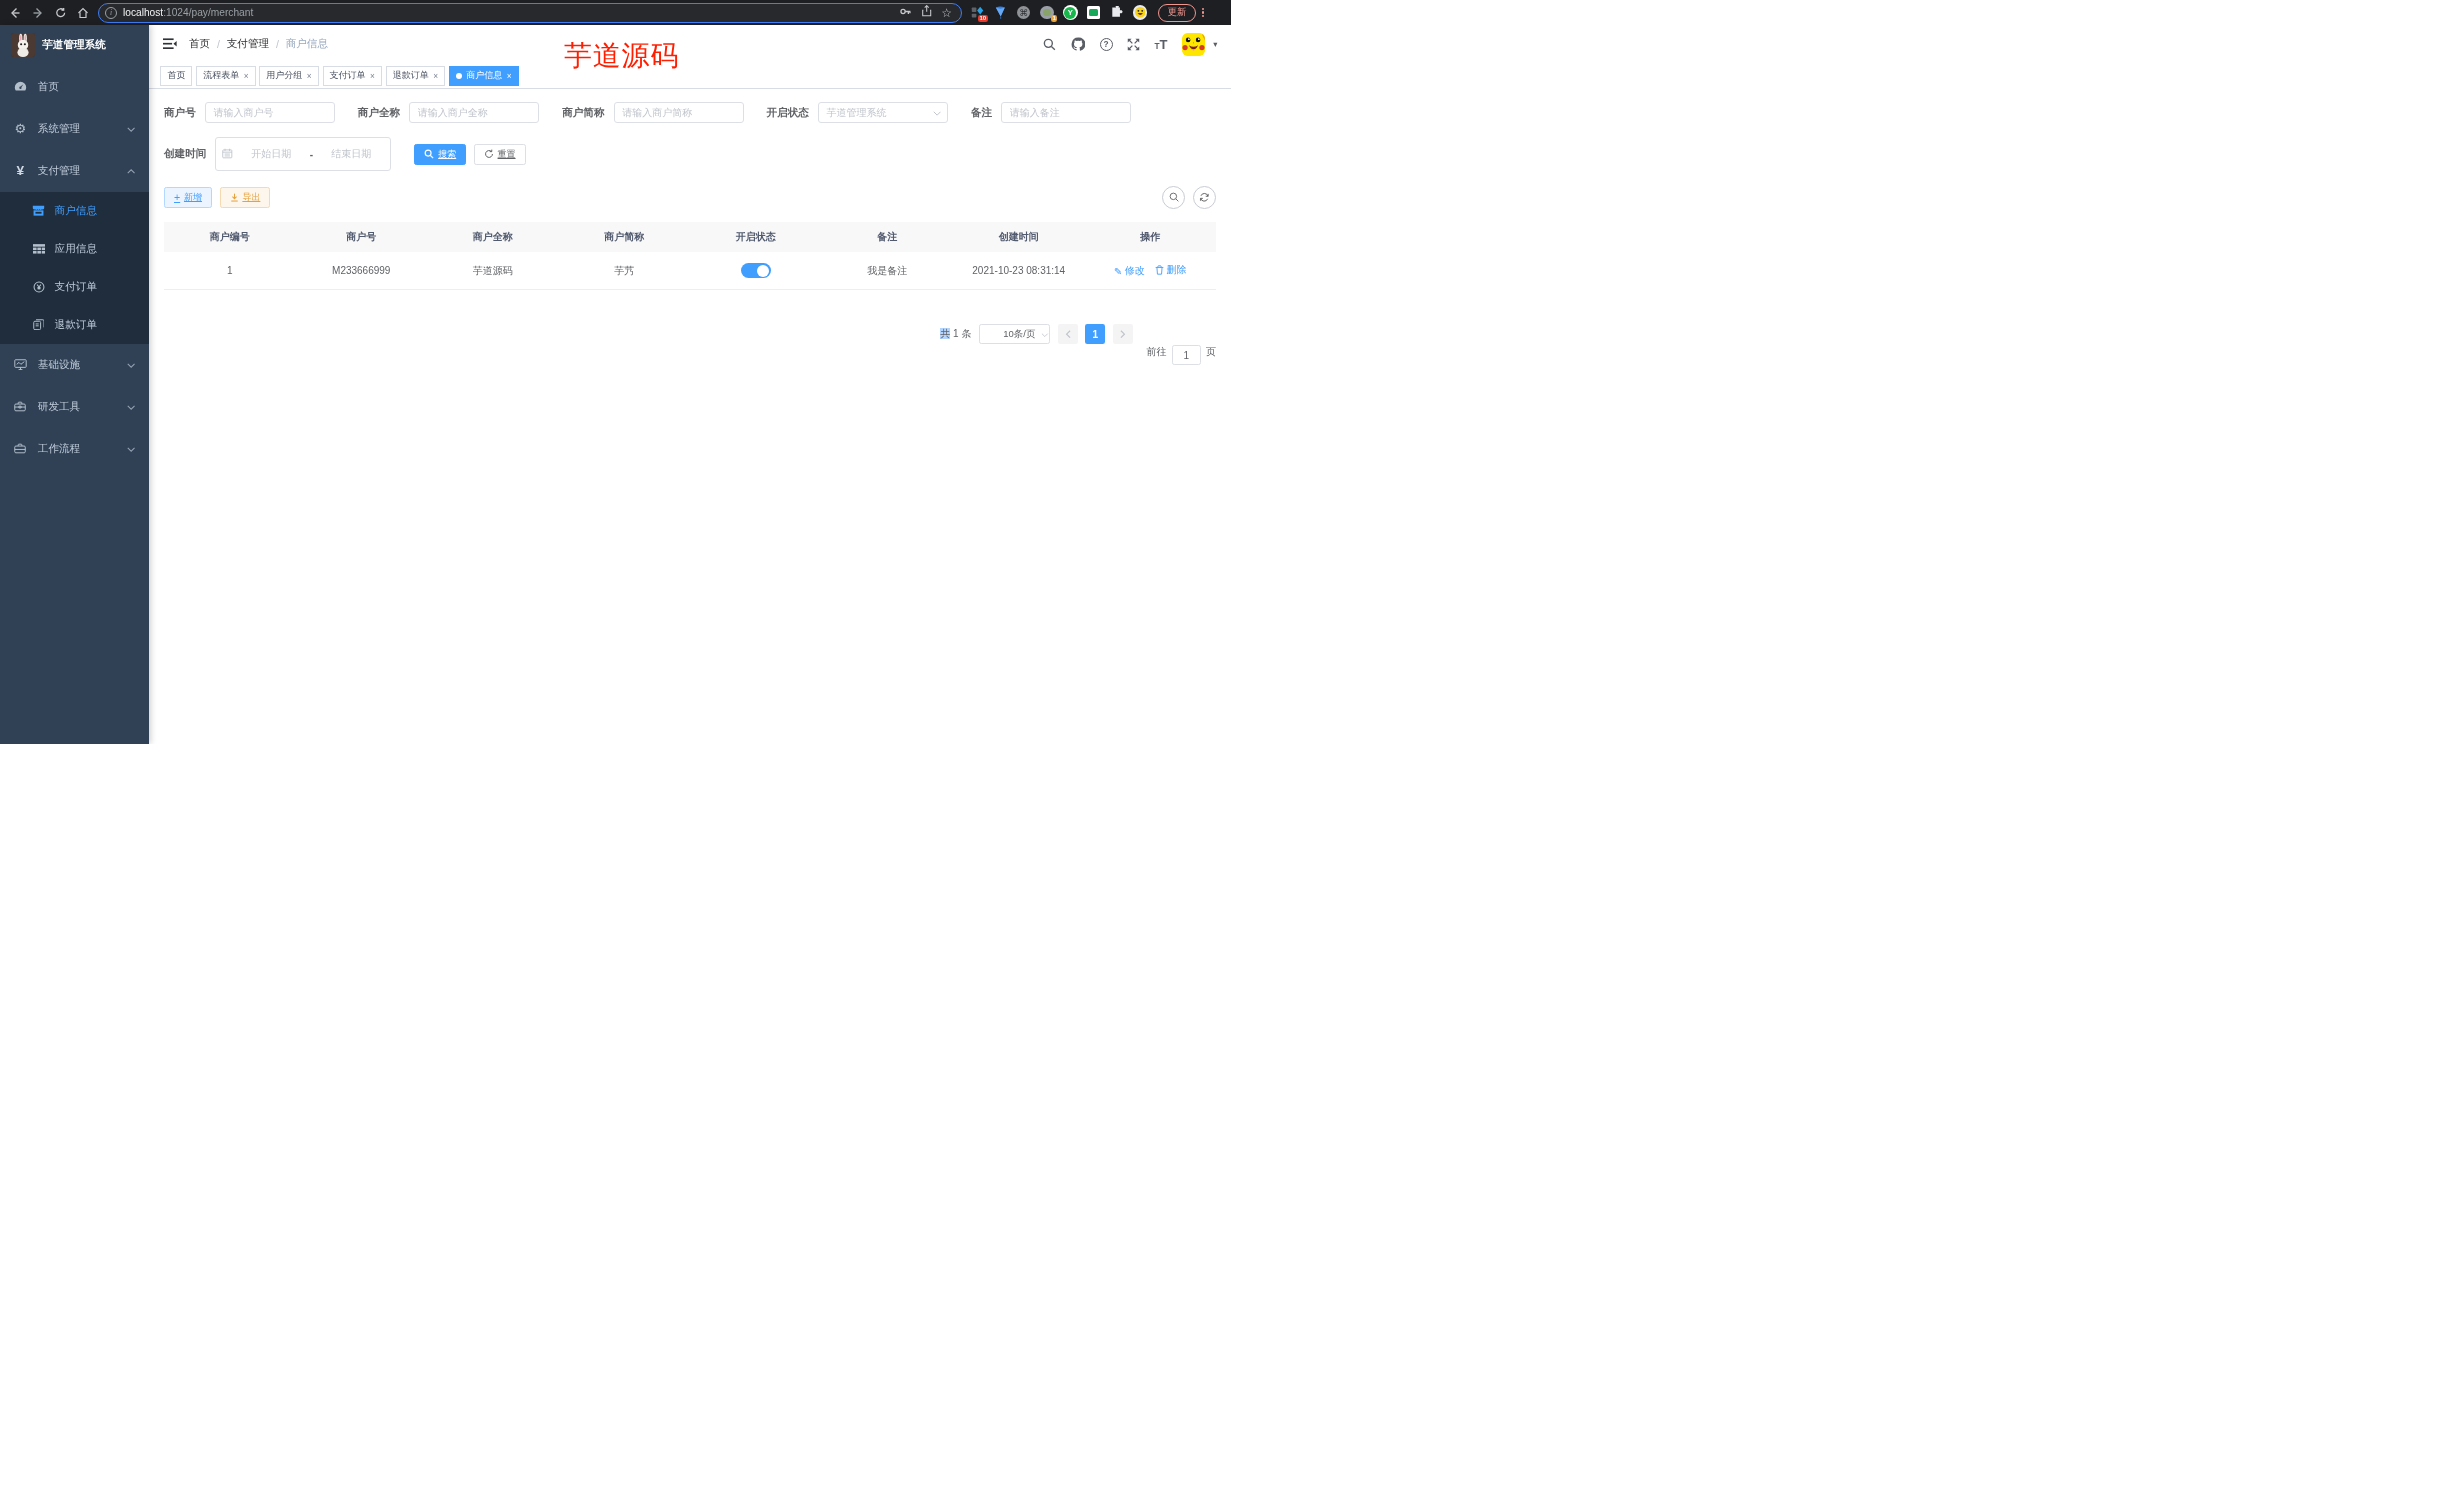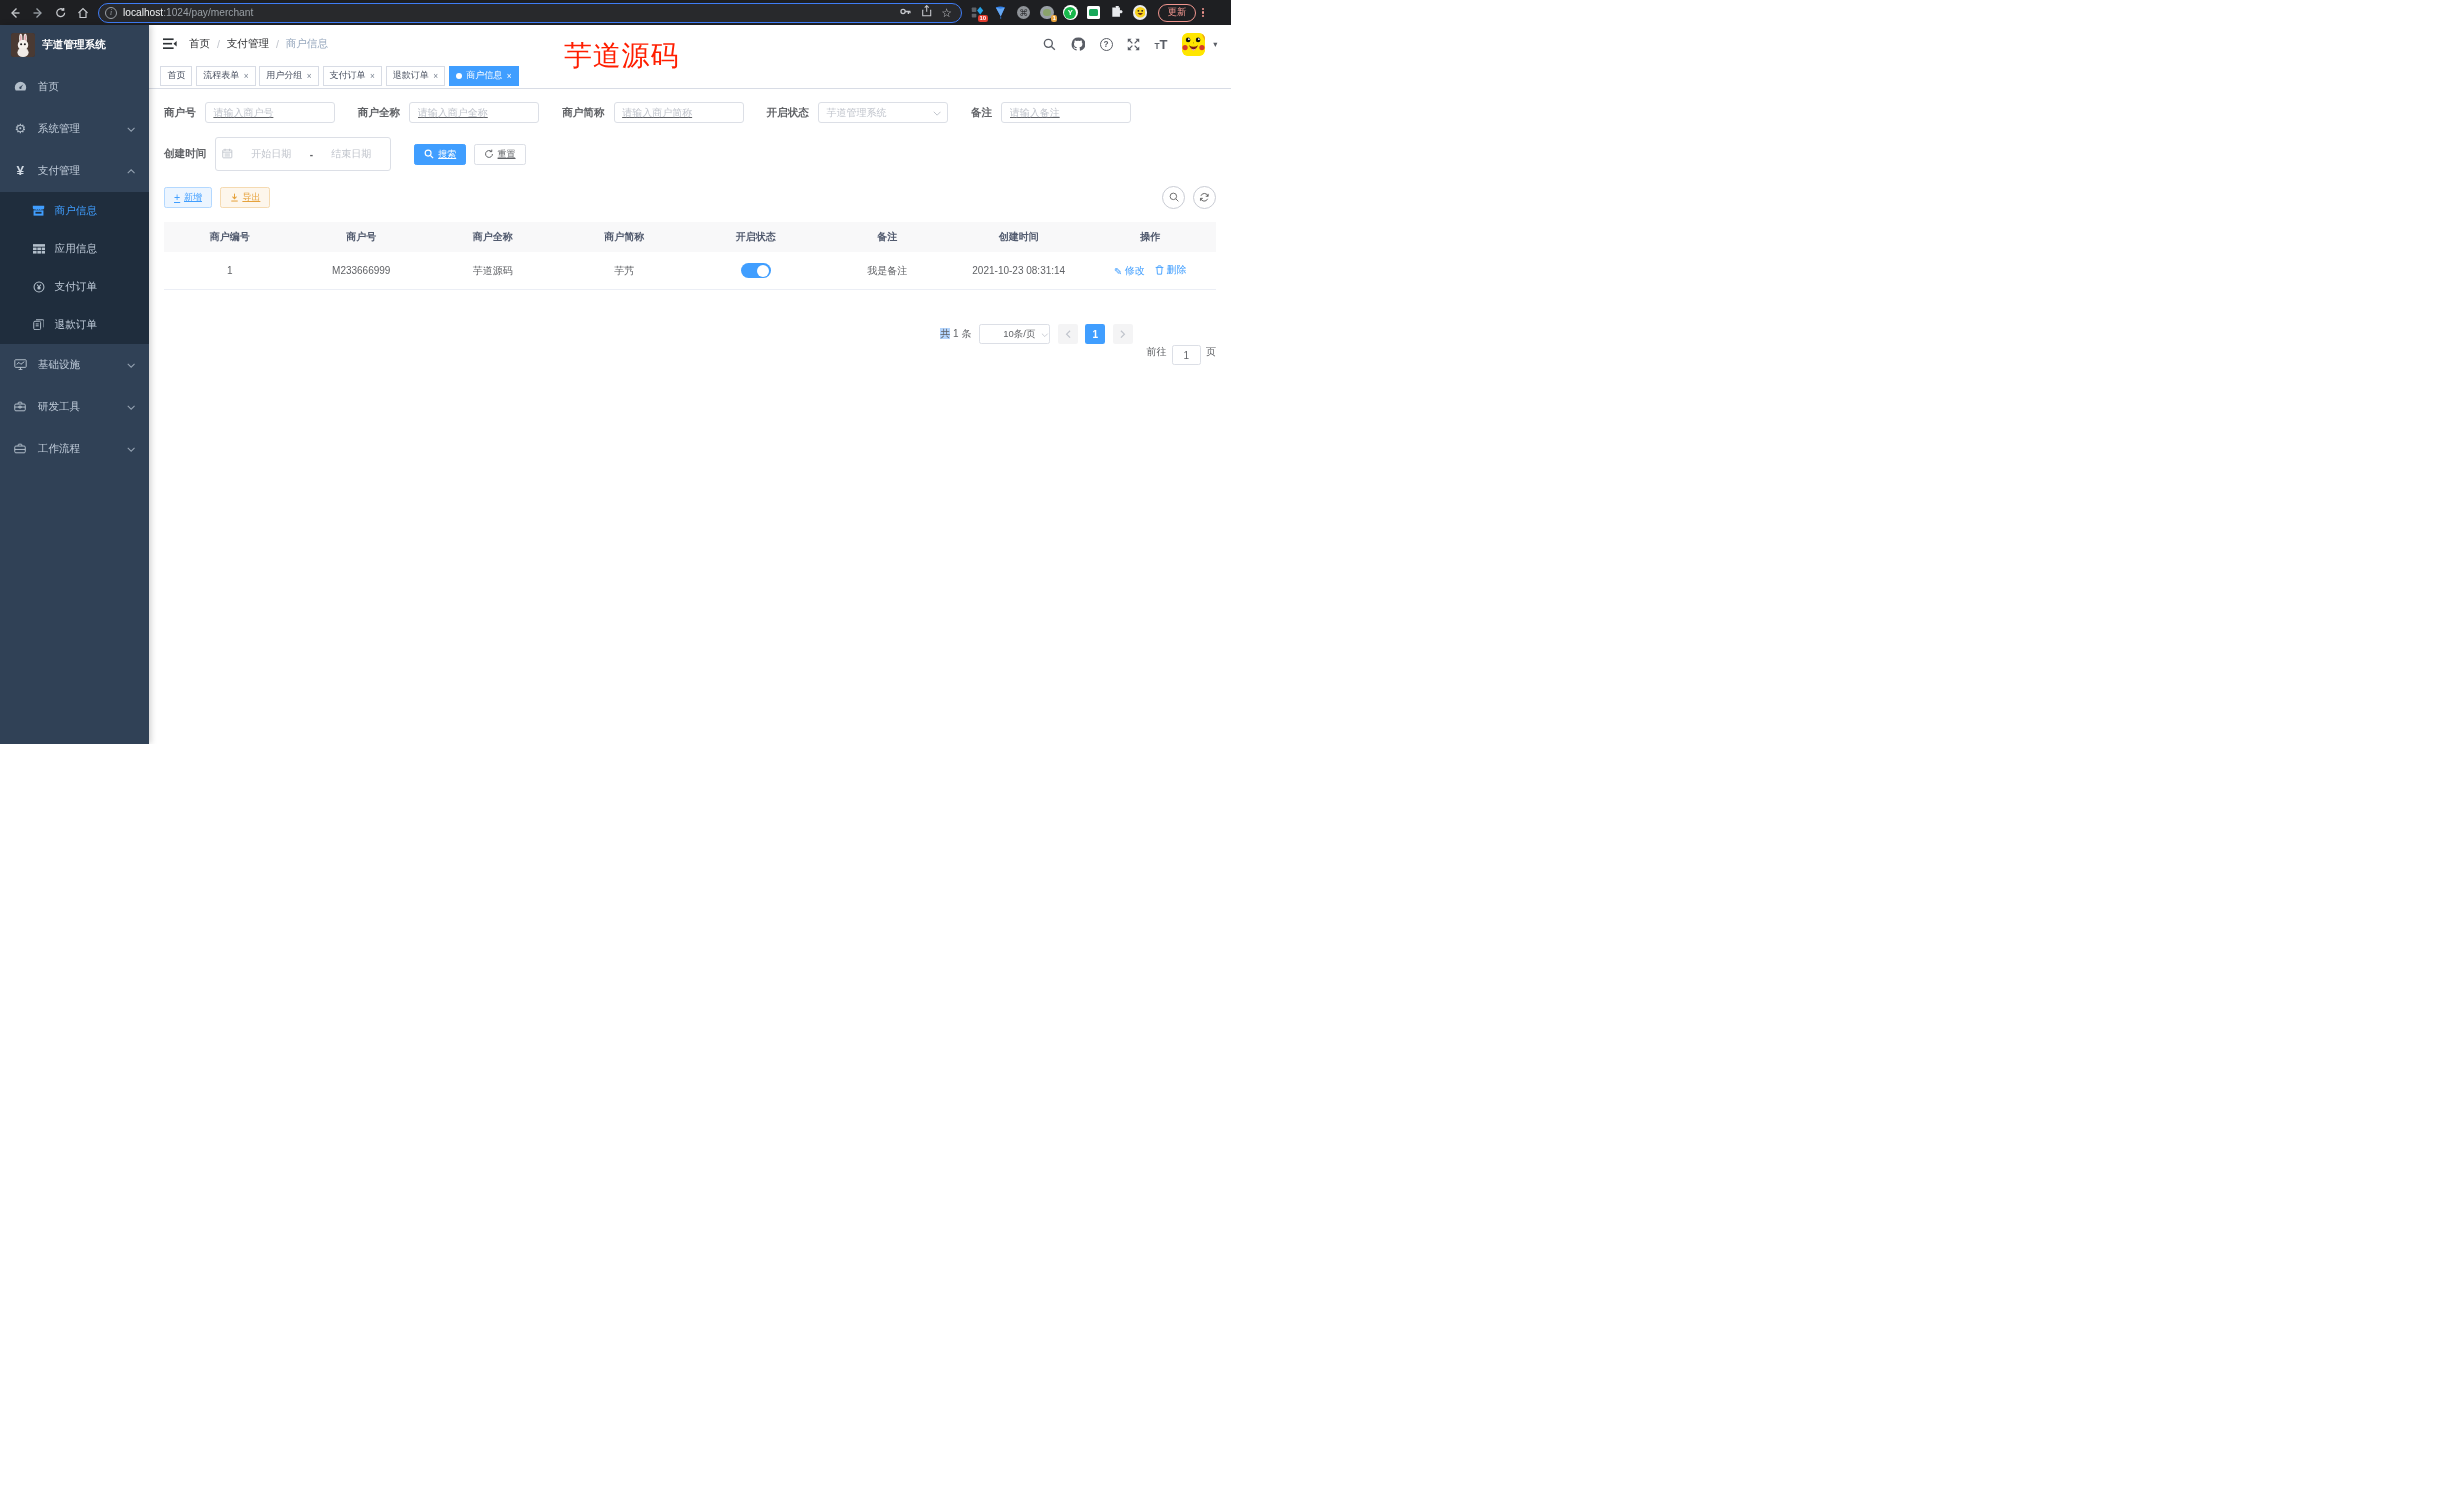--- a/index.html
+++ b/index.html
@@ -72,21 +72,21 @@
   .tab .x{font-size:8.3px;color:#7d8694;}
   .tab.active{background:#409eff;border-color:#409eff;color:#fff;}
   .tab.active .x{color:#fff;}
   .tab .dot{width:6px;height:6px;border-radius:50%;background:#fff;}
 
   
   .content{flex:1;padding:13px 15px;position:relative;background:#fff;}
   .frow{display:flex;align-items:center;margin-bottom:14.4px;}
   .field{display:flex;align-items:center;margin-right:23px;}
   .field label{font-size:10.6px;font-weight:700;color:#606266;margin-right:9px;white-space:nowrap;}
-  .inp{width:130px;height:21px;border:0.8px solid #dcdfe6;border-radius:3px;padding:0 7.6px;font-size:10px;color:#606266;background:#fff;outline:none;text-decoration:underline;}
+  .inp{width:130px;height:21px;border:0.8px solid #dcdfe6;border-radius:3px;padding:0 7.6px;font-size:10px;color:#606266;background:#fff;outline:none;}
   .inp::placeholder{color:#c0c4cc;}
   .sel{width:130px;height:21px;border:0.8px solid #dcdfe6;border-radius:3px;padding:0 6px 0 7.6px;font-size:10px;color:#c0c4cc;background:#fff;display:flex;align-items:center;cursor:pointer;}
   .sel .chev{margin-left:auto;color:#c0c4cc;}
   .daterange{width:176px;height:21px;border:0.8px solid #dcdfe6;border-radius:3px;display:flex;align-items:center;padding:16px 6px;font-size:10px;color:#c0c4cc;gap:5.3px;background:#fff;}
   .daterange .dash{color:#606266;font-weight:700;}
   .daterange .dp{flex:1;text-align:center;}
   .btn{height:21px;padding:0 9px;border-radius:2.3px;font-size:9px;display:inline-flex;align-items:center;gap:3.8px;border:0.8px solid #dcdfe6;background:#fff;color:#606266;cursor:pointer;white-space:nowrap;text-decoration:underline;}
   .btn-primary{background:#409eff;border-color:#409eff;color:#fff;}
   .btn-add{background:#ecf5ff;border-color:#b3d8ff;color:#409eff;}
   .btn-export{background:#fdf6ec;border-color:#f5dab1;color:#e6a23c;}

